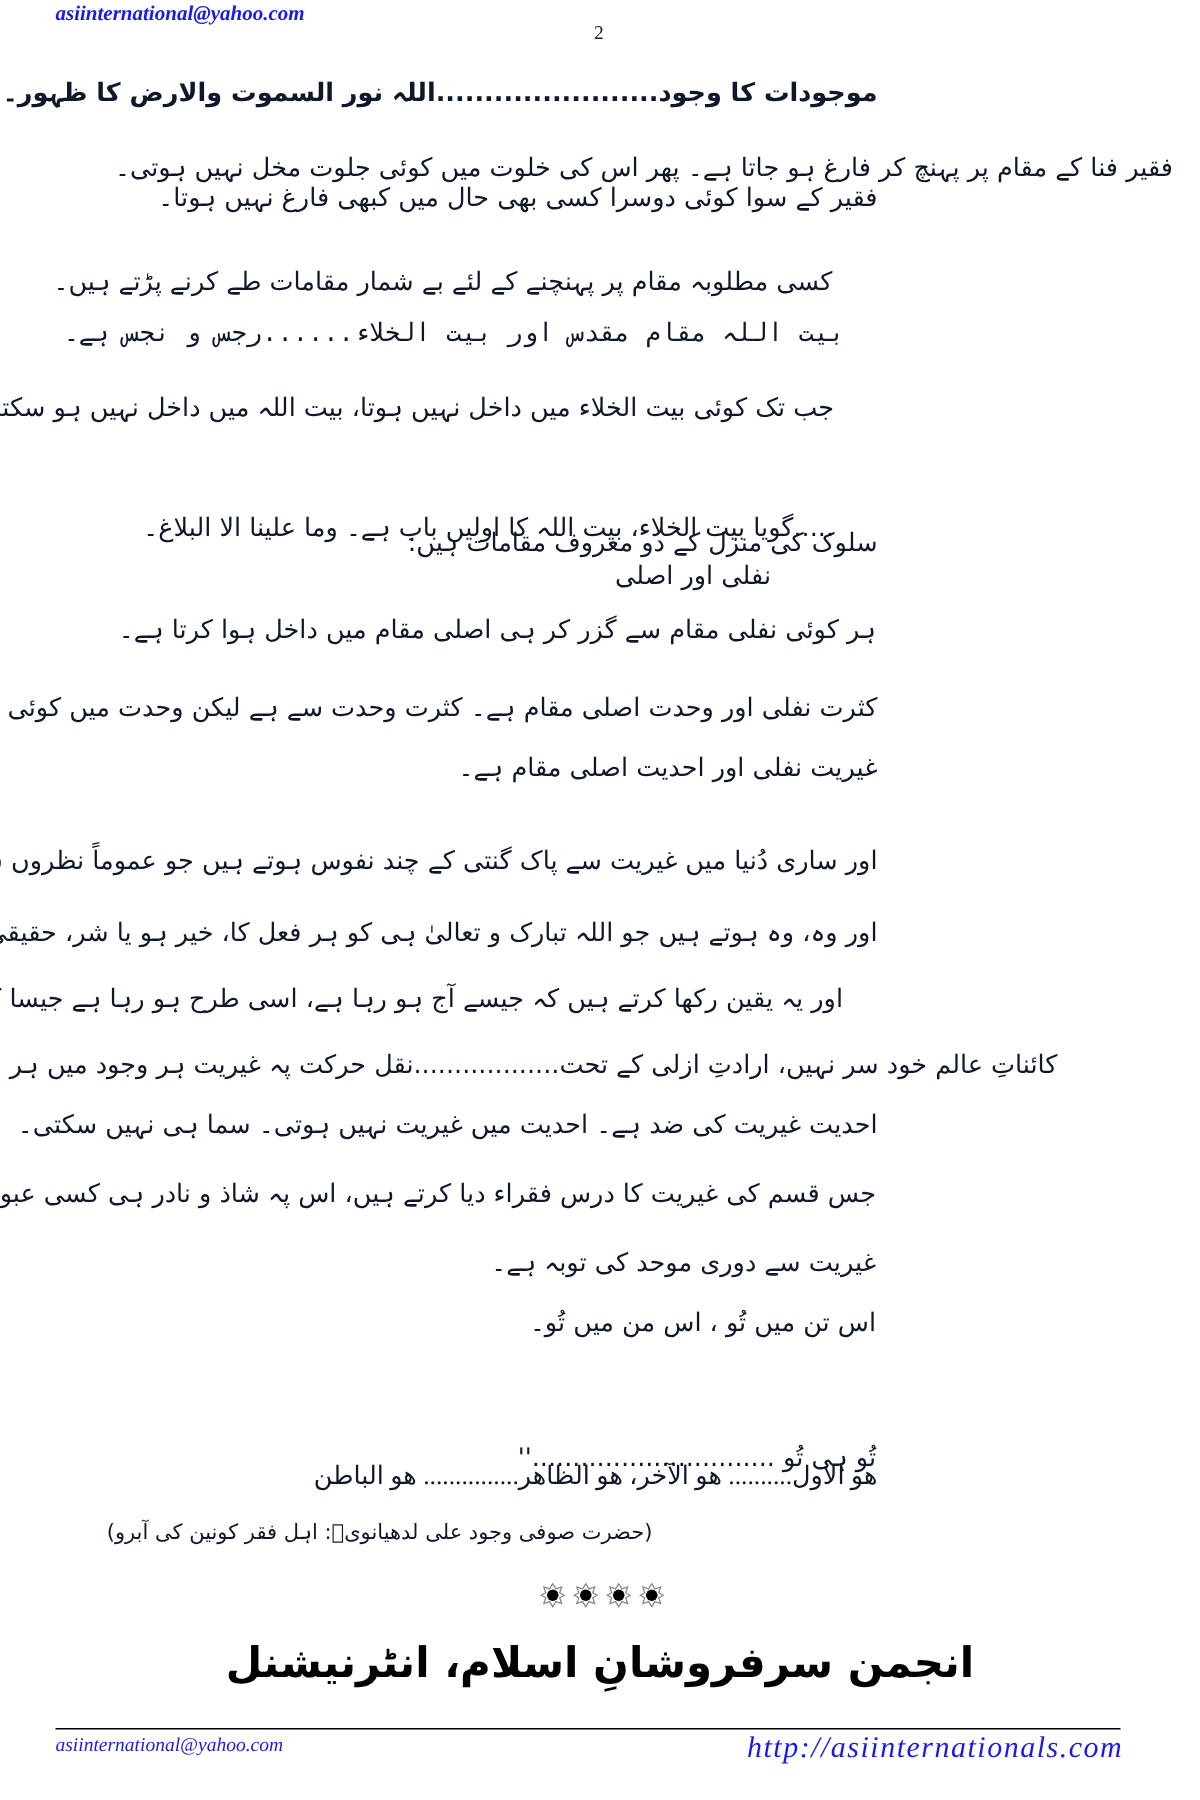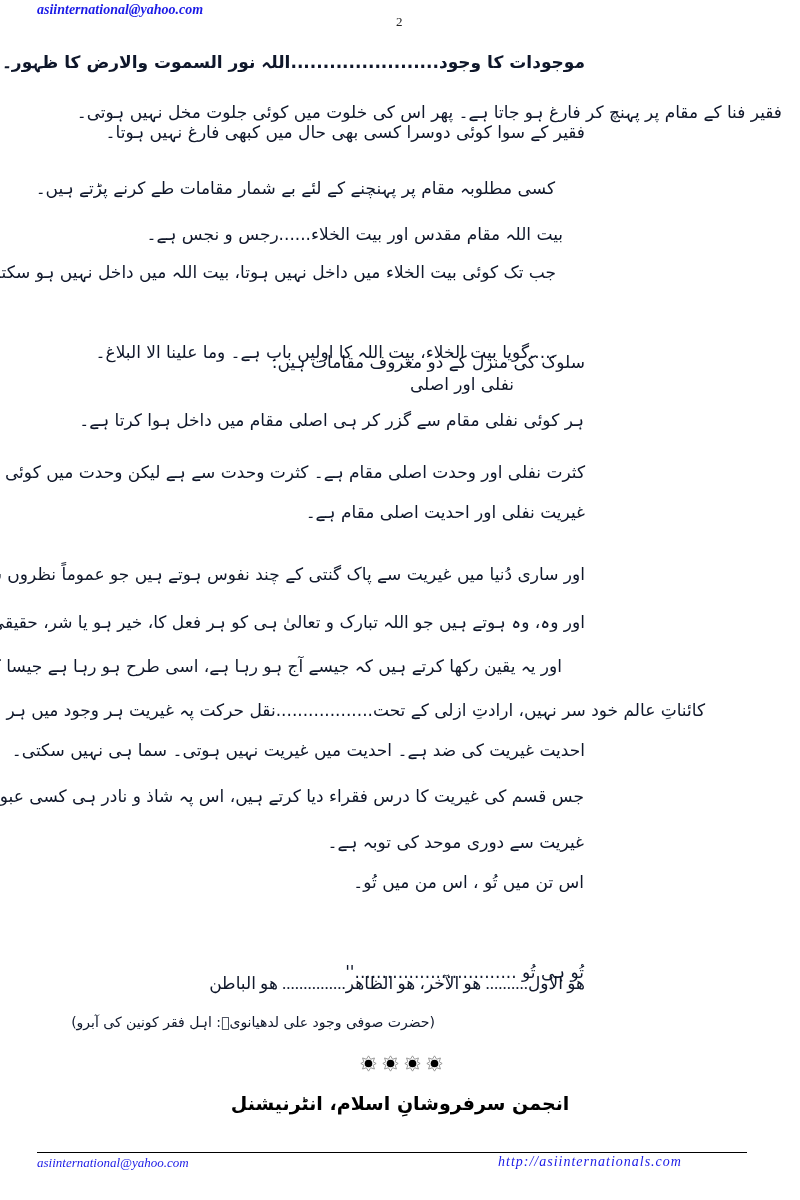--- a/index.html
+++ b/index.html
@@ -4,36 +4,36 @@
   <style>
     html, body { margin: 0; padding: 0; background: #ffffff; }
     body { width: 800px; height: 1200px; position: relative; overflow: hidden; font-family: "DejaVu Sans", sans-serif; color: #000; }
     .hdr-email { position: absolute; left: 37px; top: 2px; font-family: "Liberation Serif", serif; font-style: italic; font-weight: bold; font-size: 14px; color: #1a1ae6; }
     .page-num { position: absolute; left: 396px; top: 14px; font-family: "Liberation Serif", serif; font-size: 13px; color: #222; }
     .line { position: absolute; direction: rtl; unicode-bidi: plaintext; white-space: nowrap; font-family: "DejaVu Sans", sans-serif; font-size: 17px; line-height: 24px; color: #0f172a; text-align: right; }
     .arabic { font-family: Liberation Serif, serif; font-size: 17px; margin-top: 48px; }
     .ornaments { position: absolute; left: 356px; top: 1055px; width: 90px; height: 20px; display: flex; gap: 5px; justify-content: center; }
     .orn { width: 17px; height: 17px; position: relative; }
     .orn svg { width: 17px; height: 17px; }
-    .org-title { position: absolute; left: 0; right: 0; top: 1092px; text-align: center; direction: rtl; font-family: "DejaVu Sans", sans-serif; font-weight: bold; font-size: 19px; color: #000; }
+    .org-title { position: absolute; left: 0; right: 0; top: 1092px; text-align: center; direction: rtl; font-family: "DejaVu Sans", sans-serif; font-weight: bold; font-size: 28px; color: #000; }
     .footer-rule { position: absolute; left: 37px; top: 1152px; width: 710px; height: 1px; background: #000; }
     .ftr-email { position: absolute; left: 37px; top: 1155px; font-family: "Liberation Serif", serif; font-style: italic; font-size: 13px; color: #1a1ae6; }
-    .ftr-url { position: absolute; left: 498px; top: 1154px; font-family: "Liberation Serif", serif; font-style: italic; font-size: 14px; letter-spacing: 1px; color: #1a1ae6; text-align: center; }
+    .ftr-url { position: absolute; left: 498px; top: 1154px; font-family: "Liberation Serif", serif; font-style: italic; font-size: 20px; letter-spacing: 1px; color: #1a1ae6; text-align: center; }
   </style>
 </head>
 <body>
 
 <div class="hdr-email">asiinternational@yahoo.com</div>
 <div class="page-num">2</div>
 
 <div class="line" style="right:215px; top:50px; font-weight:bold;">موجودات کا وجود.......................اللہ نور السموت والارض کا ظہور۔</div>
 <div class="line" style="right:18px; top:84px;margin-top:16px;">فقیر فنا کے مقام پر پہنچ کر فارغ ہو جاتا ہے۔ پھر اس کی خلوت میں کوئی جلوت مخل نہیں ہوتی۔</div>
 <div class="line" style="right:215px; top:120px;">فقیر کے سوا کوئی دوسرا کسی بھی حال میں کبھی فارغ نہیں ہوتا۔</div>
 <div class="line" style="right:245px; top:176px;">کسی مطلوبہ مقام پر پہنچنے کے لئے بے شمار مقامات طے کرنے پڑتے ہیں۔</div>
-<div class="line" style="right:237px; top:222px;">بیت اللہ مقام مقدس اور بیت الخلاء......رجس و نجس ہے۔</div>
+<div class="line" style="right:237px; top:212px;font-family:Liberation Mono, monospace;">بیت اللہ مقام مقدس اور بیت الخلاء......رجس و نجس ہے۔</div>
 <div class="line" style="right:244px; top:260px;">جب تک کوئی بیت الخلاء میں داخل نہیں ہوتا، بیت اللہ میں داخل نہیں ہو سکتا۔</div>
 <div class="line" style="right:244px; top:306px;margin-top:34px;">.....گویا بیت الخلاء، بیت اللہ کا اولیں باب ہے۔ وما علینا الا البلاغ۔</div>
 <div class="line" style="right:215px; top:350px;">سلوک کی منزل کے دو معروف مقامات ہیں:</div>
 <div class="line" style="right:286px; top:372px;">نفلی اور اصلی</div>
 <div class="line" style="right:216px; top:408px;">ہر کوئی نفلی مقام سے گزر کر ہی اصلی مقام میں داخل ہوا کرتا ہے۔</div>
 <div class="line" style="right:215px; top:460px;">کثرت نفلی اور وحدت اصلی مقام ہے۔ کثرت وحدت سے ہے لیکن وحدت میں کوئی کثرت بالکل نہیں سما سکتی۔</div>
 <div class="line" style="right:215px; top:500px;">غیریت نفلی اور احدیت اصلی مقام ہے۔</div>
 <div class="line" style="right:215px; top:562px;">اور ساری دُنیا میں غیریت سے پاک گنتی کے چند نفوس ہوتے ہیں جو عموماً نظروں سے اوجھل ہوتے ہیں۔</div>
 <div class="line" style="right:215px; top:610px;">اور وہ، وہ ہوتے ہیں جو اللہ تبارک و تعالیٰ ہی کو ہر فعل کا، خیر ہو یا شر، حقیقی فاعل گردانا کرتے ہیں</div>
 <div class="line" style="right:238px; top:654px;">اور یہ یقین رکھا کرتے ہیں کہ جیسے آج ہو رہا ہے، اسی طرح ہو رہا ہے جیسا کہ چاہیے۔</div>

